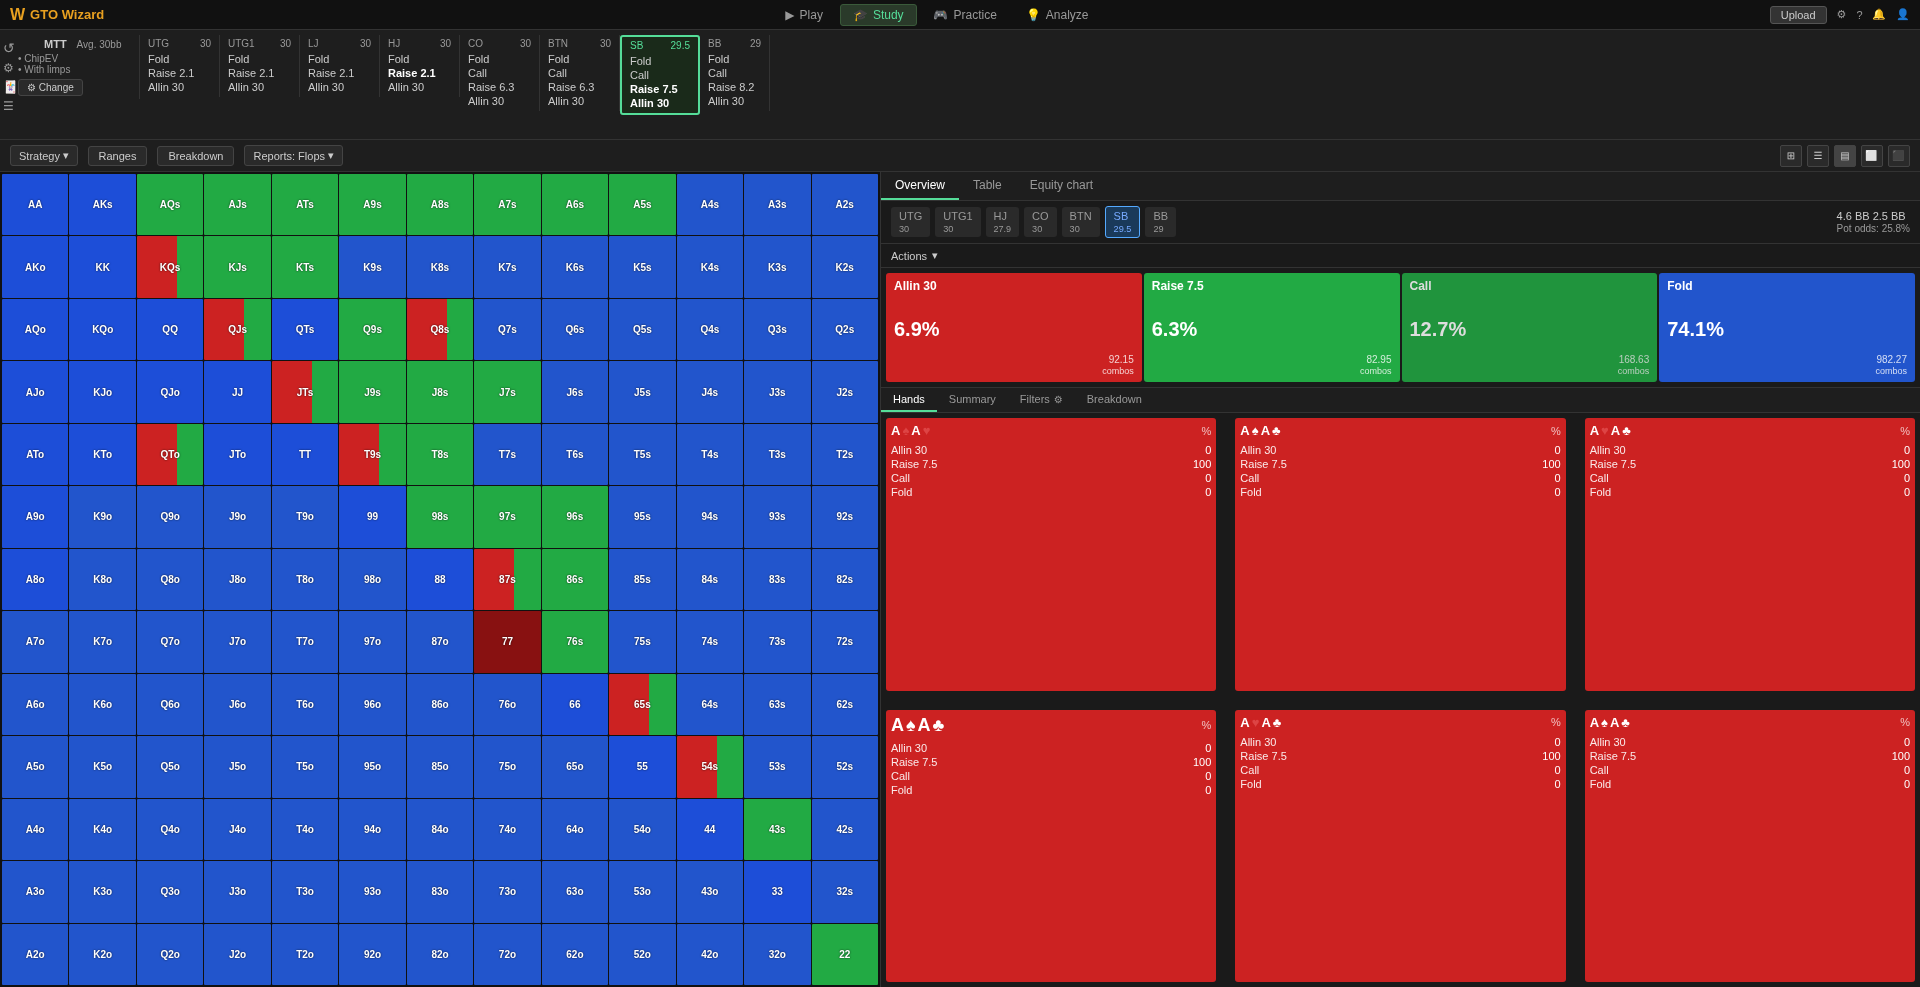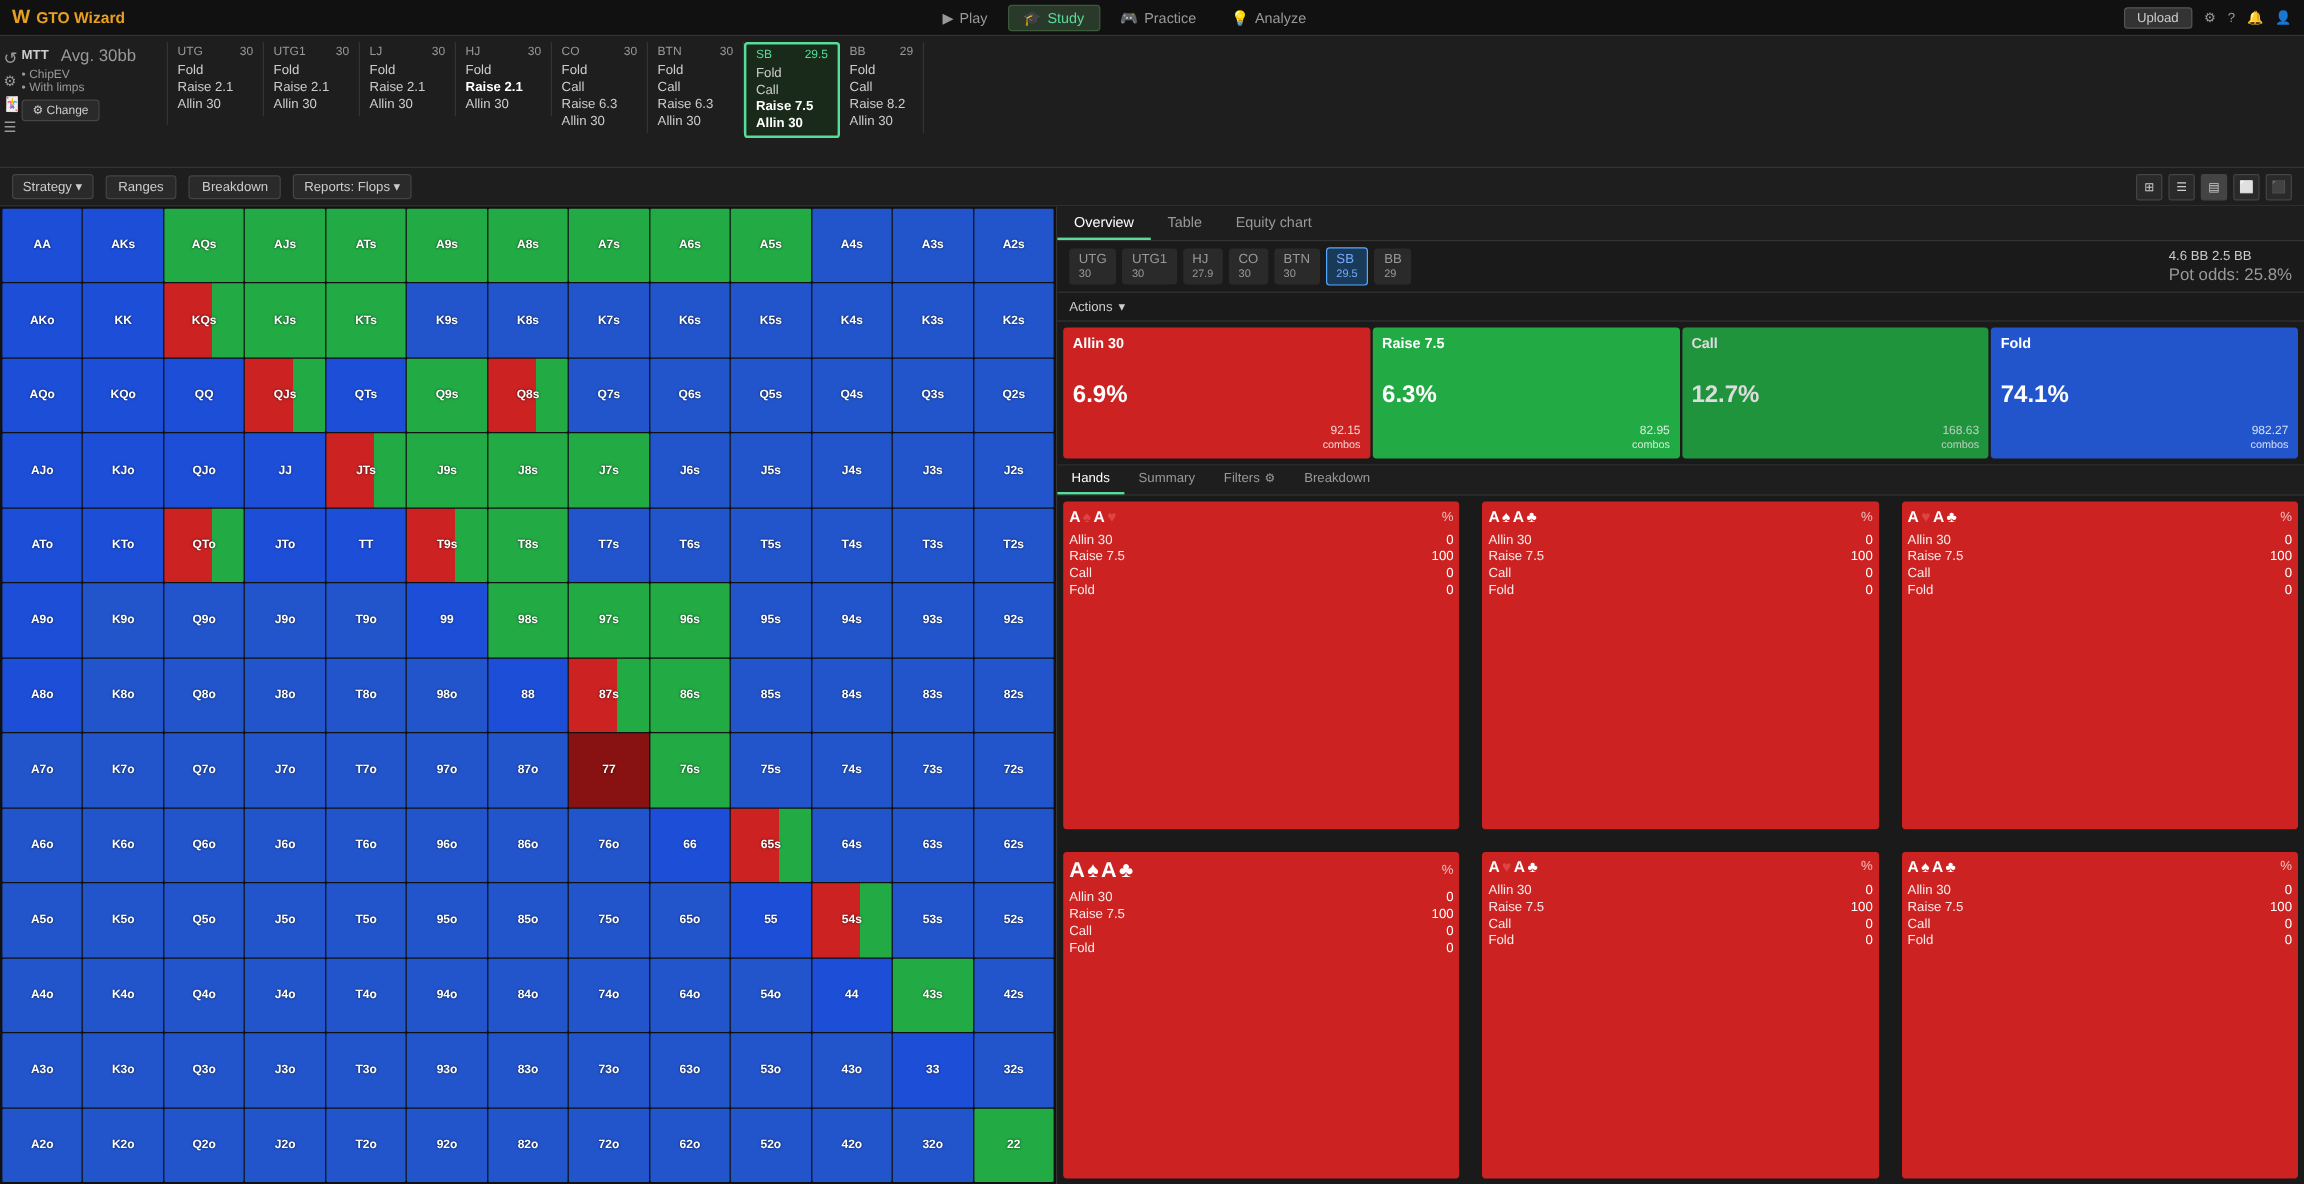--- a/index.html
+++ b/index.html
@@ -125,22 +125,22 @@
     <span style="color:#999;cursor:pointer;">?</span>
     <span style="color:#999;cursor:pointer;">🔔</span>
     <span style="color:#999;cursor:pointer;">👤</span>
   </div>
 </div>
 
 <div id="posbar">
 
   <div class="pos-section left-info">
     <div style="display:flex;gap:10px;align-items:center;margin-bottom:3px;">
-      <span style="color:#ccc;font-size:11px;font-weight:bold;">MTT</span>
-      <span style="color:#999;font-size:14px;">Avg. 30bb</span>
+      <span style="color:#ccc;font-size:11px;font-weight:bold;margin-left:26px;">MTT</span>
+      <span style="color:#999;font-size:10px;">Avg. 30bb</span>
     </div>
     <div style="display:flex;flex-direction:column;gap:0;margin-bottom:4px;">
       <span style="color:#999;font-size:10px;">• ChipEV</span>
       <span style="color:#999;font-size:10px;">• With limps</span>
     </div>
     <button class="toolbar-btn" style="font-size:10px;padding:2px 8px;">⚙ Change</button>
     
     <div style="position:absolute;left:3px;top:40px;display:flex;flex-direction:column;gap:5px;">
       <span style="color:#999;font-size:14px;cursor:pointer;">↺</span>
       <span style="color:#999;font-size:12px;cursor:pointer;">⚙</span>
@@ -781,21 +781,21 @@
     <div id="pos-row">
       <div class="pos-chip">UTG<br><small>30</small></div>
       <div class="pos-chip">UTG1<br><small>30</small></div>
       <div class="pos-chip">HJ<br><small style="font-size:9px;">27.9</small></div>
       <div class="pos-chip">CO<br><small>30</small></div>
       <div class="pos-chip">BTN<br><small>30</small></div>
       <div class="pos-chip sb-active">SB<br><small>29.5</small></div>
       <div class="pos-chip">BB<br><small>29</small></div>
       <div class="pot-info">
         <span>4.6 BB  2.5 BB</span><br>
-        <span style="font-size:14px;color:#999;">Pot odds: 25.8%</span>
+        <span style="font-size:10px;color:#999;">Pot odds: 25.8%</span>
       </div>
     </div>
 
     <div id="actions-row">
       <span class="actions-label">
         <span>Actions</span>
         <span>▾</span>
       </span>
     </div>
 

